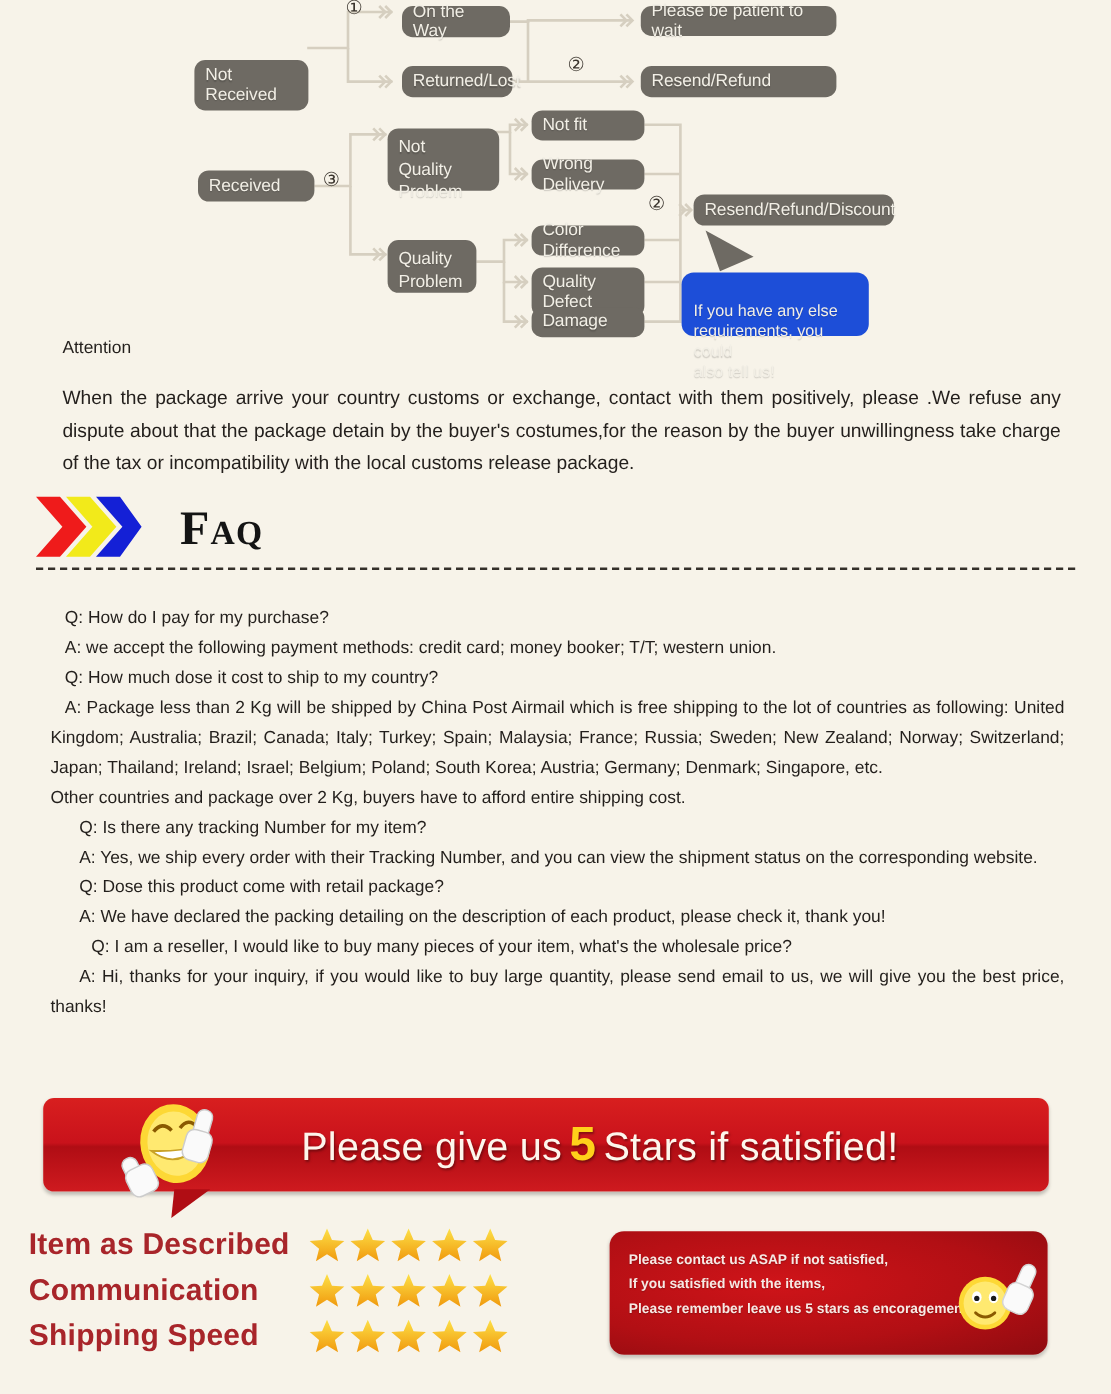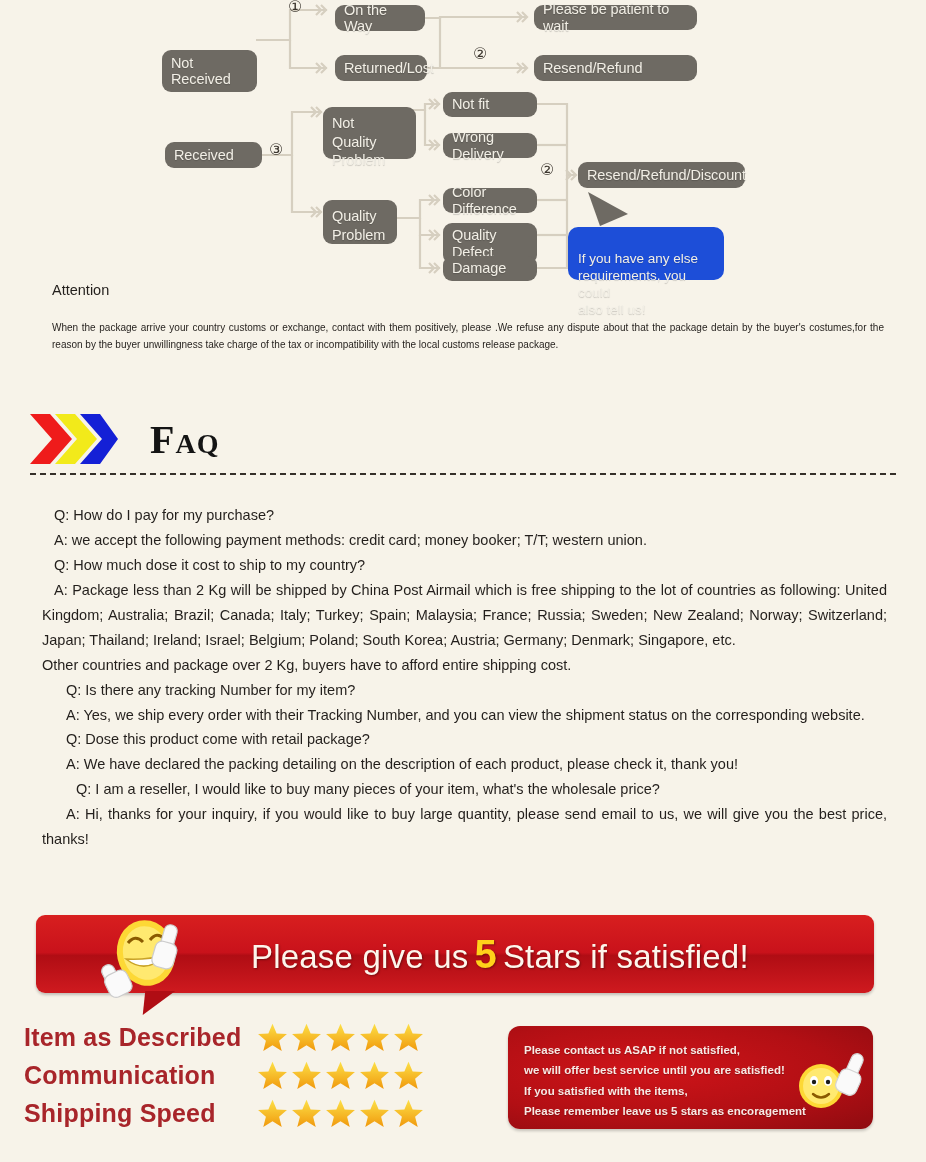--- a/index.html
+++ b/index.html
@@ -68,21 +68,21 @@
     position: absolute;
     left: 52px;
     top: 282px;
     width: 832px;
   }
   .attention-title {
     font-size: 14.5px;
     margin-bottom: 22px;
   }
   .attention-body {
-    font-size: 10px;
+    font-size: 16px;
     line-height: 1.68;
     text-align: justify;
   }
 
   
   .faq-header {
     position: absolute;
     left: 28px;
     top: 408px;
     width: 880px;
@@ -478,21 +478,20 @@
       <svg class="star" viewBox="0 0 24 24">
           <polygon points="12,2 15,9 22.5,9.5 16.8,14.3 18.7,21.8 12,17.6 5.3,21.8 7.2,14.3 1.5,9.5 9,9" fill="url(#sg)"></polygon>
         </svg>
     </div>
   </div>
 </div>
 
 <div class="note-box">
   <div class="note-lines">
     <div>Please contact us ASAP if not satisfied,</div>
-    <div>we will offer best service until you are satisfied!</div>
     <div>If you satisfied with the items,</div>
     <div>Please remember leave us 5 stars as encoragement</div>
   </div>
   <svg class="note-emoji" viewBox="0 0 76 66">
     <ellipse cx="30" cy="36" rx="22" ry="22" fill="#fdd835"></ellipse>
     <ellipse cx="30" cy="36" rx="18" ry="18" fill="#ffe970"></ellipse>
     <ellipse cx="23" cy="31" rx="4" ry="5" fill="#ffffff"></ellipse>
     <ellipse cx="37" cy="31" rx="4" ry="5" fill="#ffffff"></ellipse>
     <circle cx="23" cy="32" r="2.2" fill="#1a1a1a"></circle>
     <circle cx="37" cy="32" r="2.2" fill="#1a1a1a"></circle>

